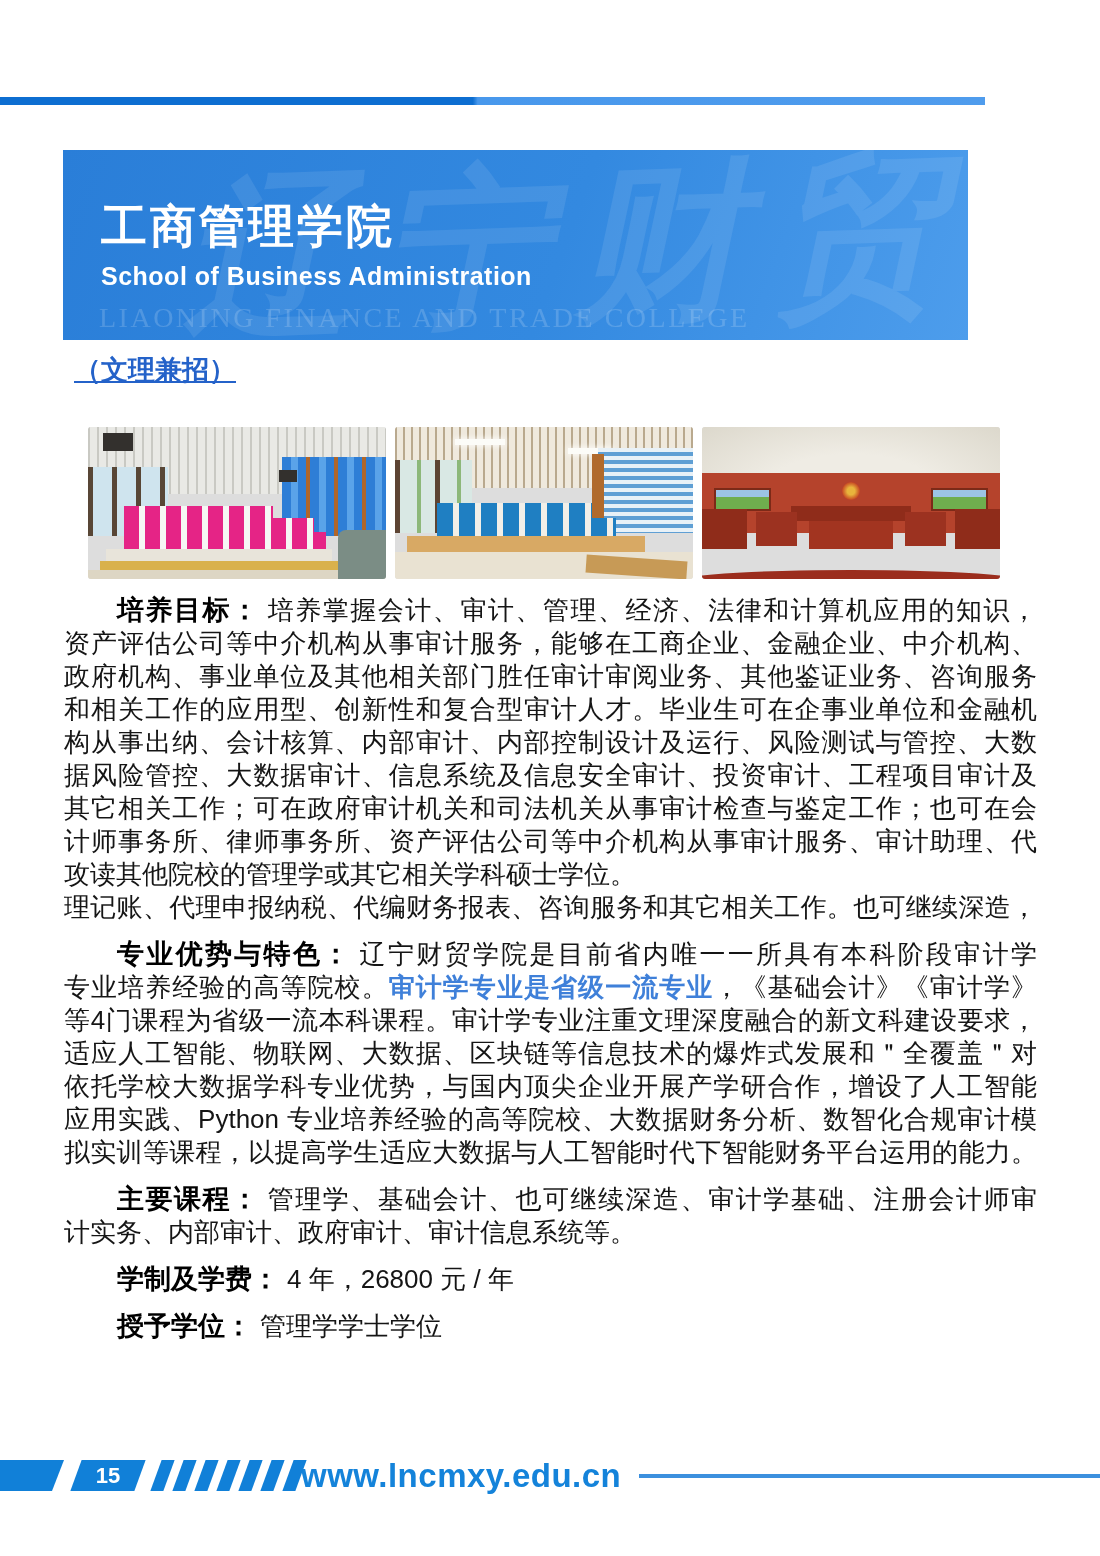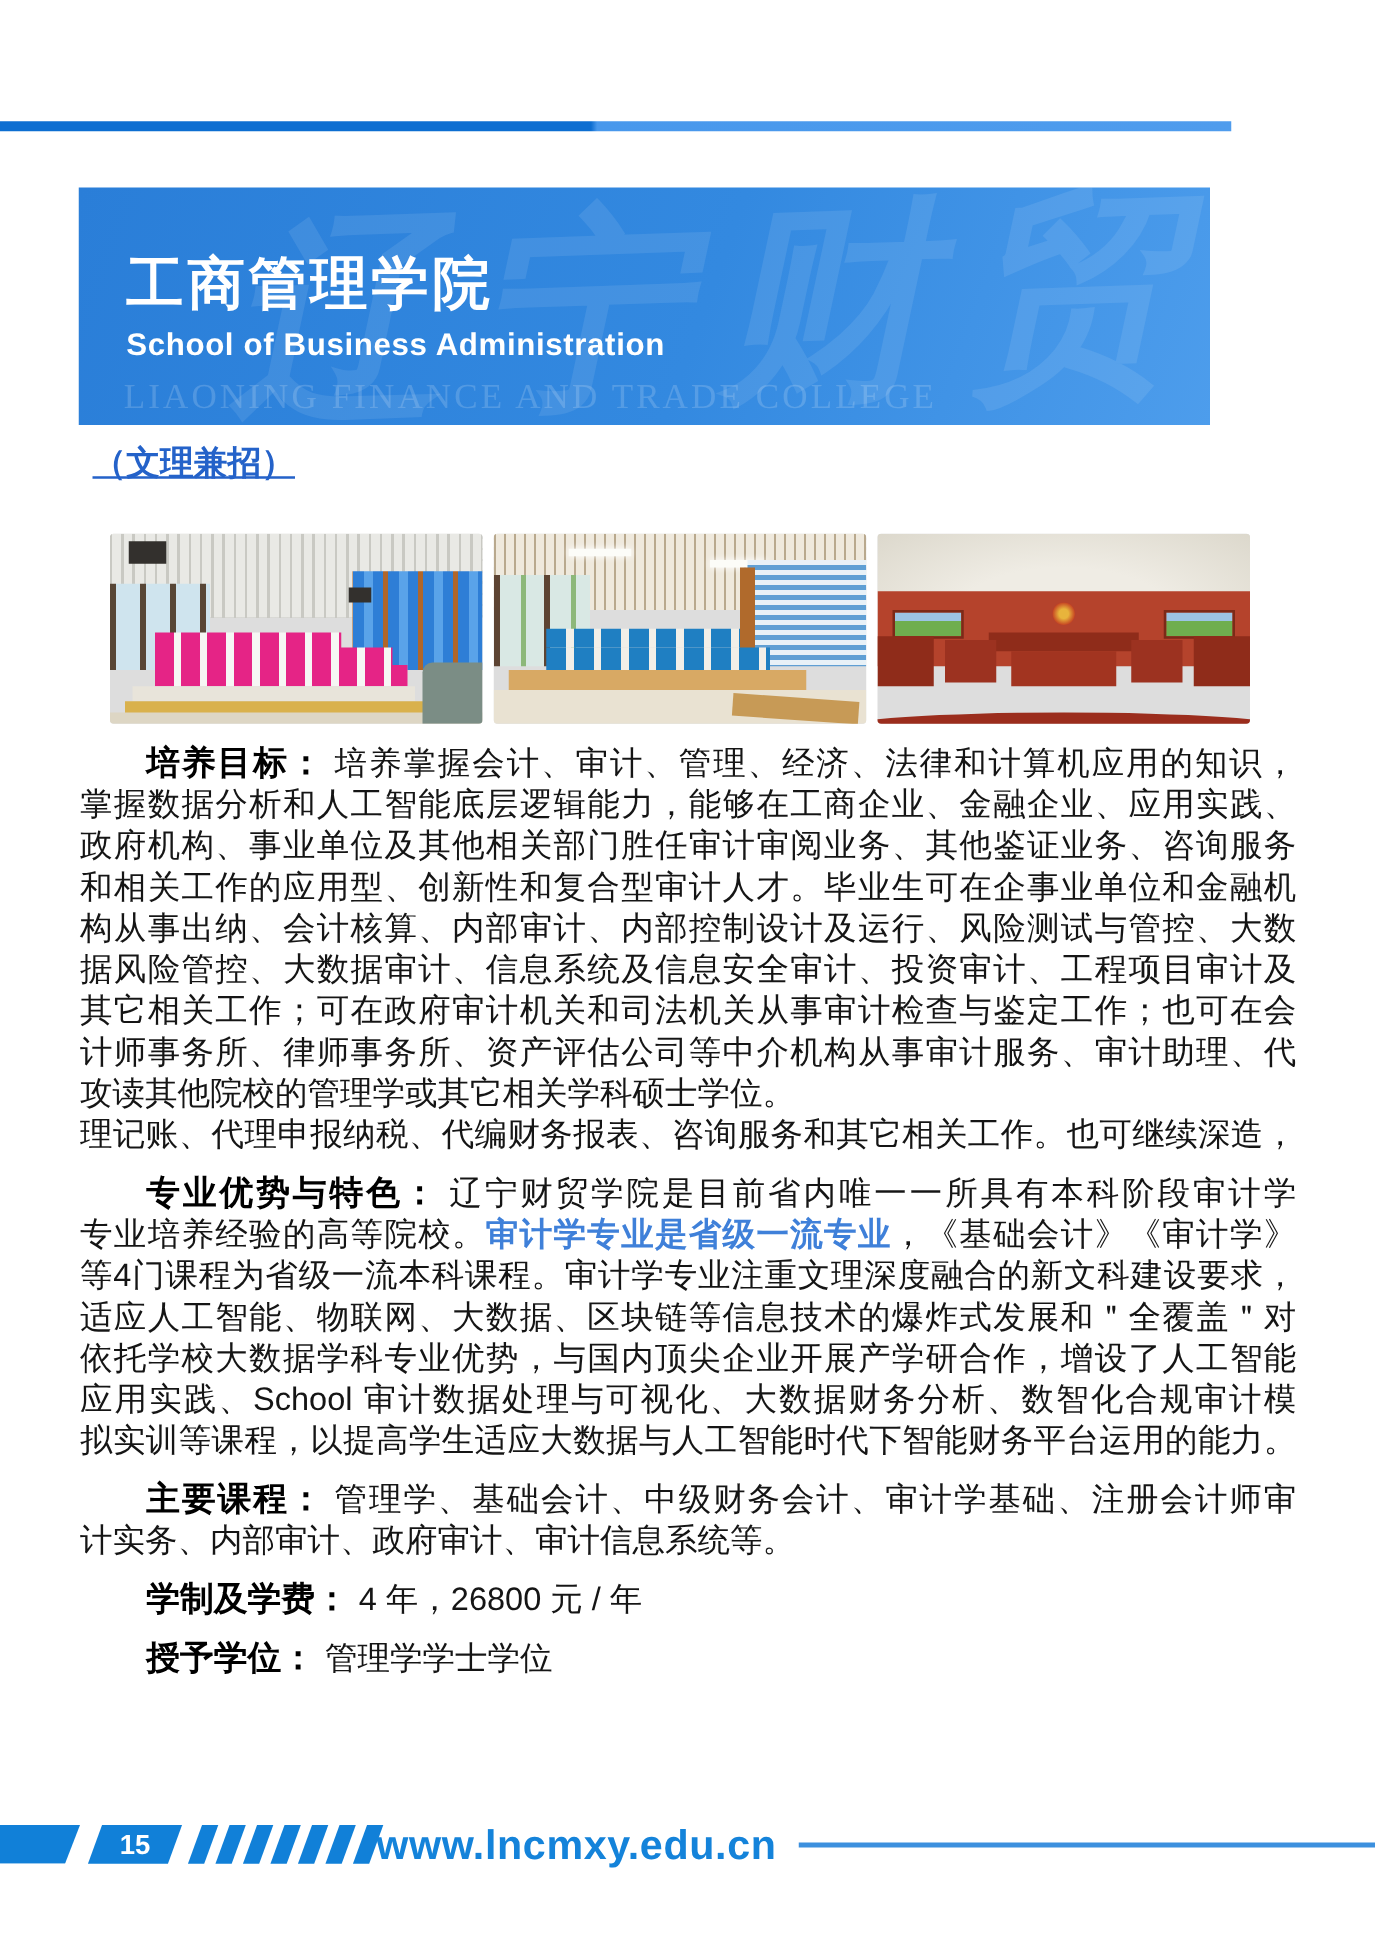--- a/index.html
+++ b/index.html
@@ -168,41 +168,41 @@
       <div class="p3-stand s2"></div>
       <div class="p3-floor"></div>
       <div class="p3-bench-mid"></div>
       <div class="p3-carpet"></div>
     </div>
   </div>
 
   <main class="content">
       <div class="para">
         <div class="line indent"><span class="seg-label">培养目标：</span><span class="seg-normal">培养掌握会计、审计、管理、经济、法律和计算机应用的知识，</span></div>
-        <div class="line"><span class="seg-normal">掌握数据分析和人工智能底层逻辑能力，能够在工商企业、金融企业、应用实践、</span></div>
+        <div class="line"><span class="seg-normal">资产评估公司等中介机构从事审计服务，能够在工商企业、金融企业、中介机构、</span></div>
         <div class="line"><span class="seg-normal">政府机构、事业单位及其他相关部门胜任审计审阅业务、其他鉴证业务、咨询服务</span></div>
         <div class="line"><span class="seg-normal">和相关工作的应用型、创新性和复合型审计人才。毕业生可在企事业单位和金融机</span></div>
         <div class="line"><span class="seg-normal">构从事出纳、会计核算、内部审计、内部控制设计及运行、风险测试与管控、大数</span></div>
         <div class="line"><span class="seg-normal">据风险管控、大数据审计、信息系统及信息安全审计、投资审计、工程项目审计及</span></div>
         <div class="line"><span class="seg-normal">其它相关工作；可在政府审计机关和司法机关从事审计检查与鉴定工作；也可在会</span></div>
         <div class="line"><span class="seg-normal">计师事务所、律师事务所、资产评估公司等中介机构从事审计服务、审计助理、代</span></div>
         <div class="line left"><span class="seg-normal">攻读其他院校的管理学或其它相关学科硕士学位。</span></div>
         <div class="line"><span class="seg-normal">理记账、代理申报纳税、代编财务报表、咨询服务和其它相关工作。也可继续深造，</span></div>
       </div>
       <div class="para">
         <div class="line indent"><span class="seg-label">专业优势与特色：</span><span class="seg-normal">辽宁财贸学院是目前省内唯一一所具有本科阶段审计学</span></div>
         <div class="line"><span class="seg-normal">专业培养经验的高等院校。</span><span class="seg-link">审计学专业是省级一流专业</span><span class="seg-normal">，《基础会计》《审计学》</span></div>
         <div class="line"><span class="seg-normal">等4门课程为省级一流本科课程。审计学专业注重文理深度融合的新文科建设要求，</span></div>
         <div class="line"><span class="seg-normal">适应人工智能、物联网、大数据、区块链等信息技术的爆炸式发展和＂全覆盖＂对</span></div>
         <div class="line"><span class="seg-normal">依托学校大数据学科专业优势，与国内顶尖企业开展产学研合作，增设了人工智能</span></div>
-        <div class="line"><span class="seg-normal">应用实践、School 审计数据处理与可视化、大数据财务分析、数智化合规审计模</span></div>
+        <div class="line"><span class="seg-normal">应用实践、Python 专业培养经验的高等院校、大数据财务分析、数智化合规审计模</span></div>
         <div class="line"><span class="seg-normal">拟实训等课程，以提高学生适应大数据与人工智能时代下智能财务平台运用的能力。</span></div>
       </div>
       <div class="para">
-        <div class="line indent"><span class="seg-label">主要课程：</span><span class="seg-normal">管理学、基础会计、中级财务会计、审计学基础、注册会计师审</span></div>
+        <div class="line indent"><span class="seg-label">主要课程：</span><span class="seg-normal">管理学、基础会计、也可继续深造、审计学基础、注册会计师审</span></div>
         <div class="line left"><span class="seg-normal">计实务、内部审计、政府审计、审计信息系统等。</span></div>
       </div>
       <div class="para">
         <div class="line left indent"><span class="seg-label">学制及学费：</span><span class="seg-normal">4 年，26800 元 / 年</span></div>
       </div>
       <div class="para">
         <div class="line left indent"><span class="seg-label">授予学位：</span><span class="seg-normal">管理学学士学位</span></div>
       </div>
     </main>
 

